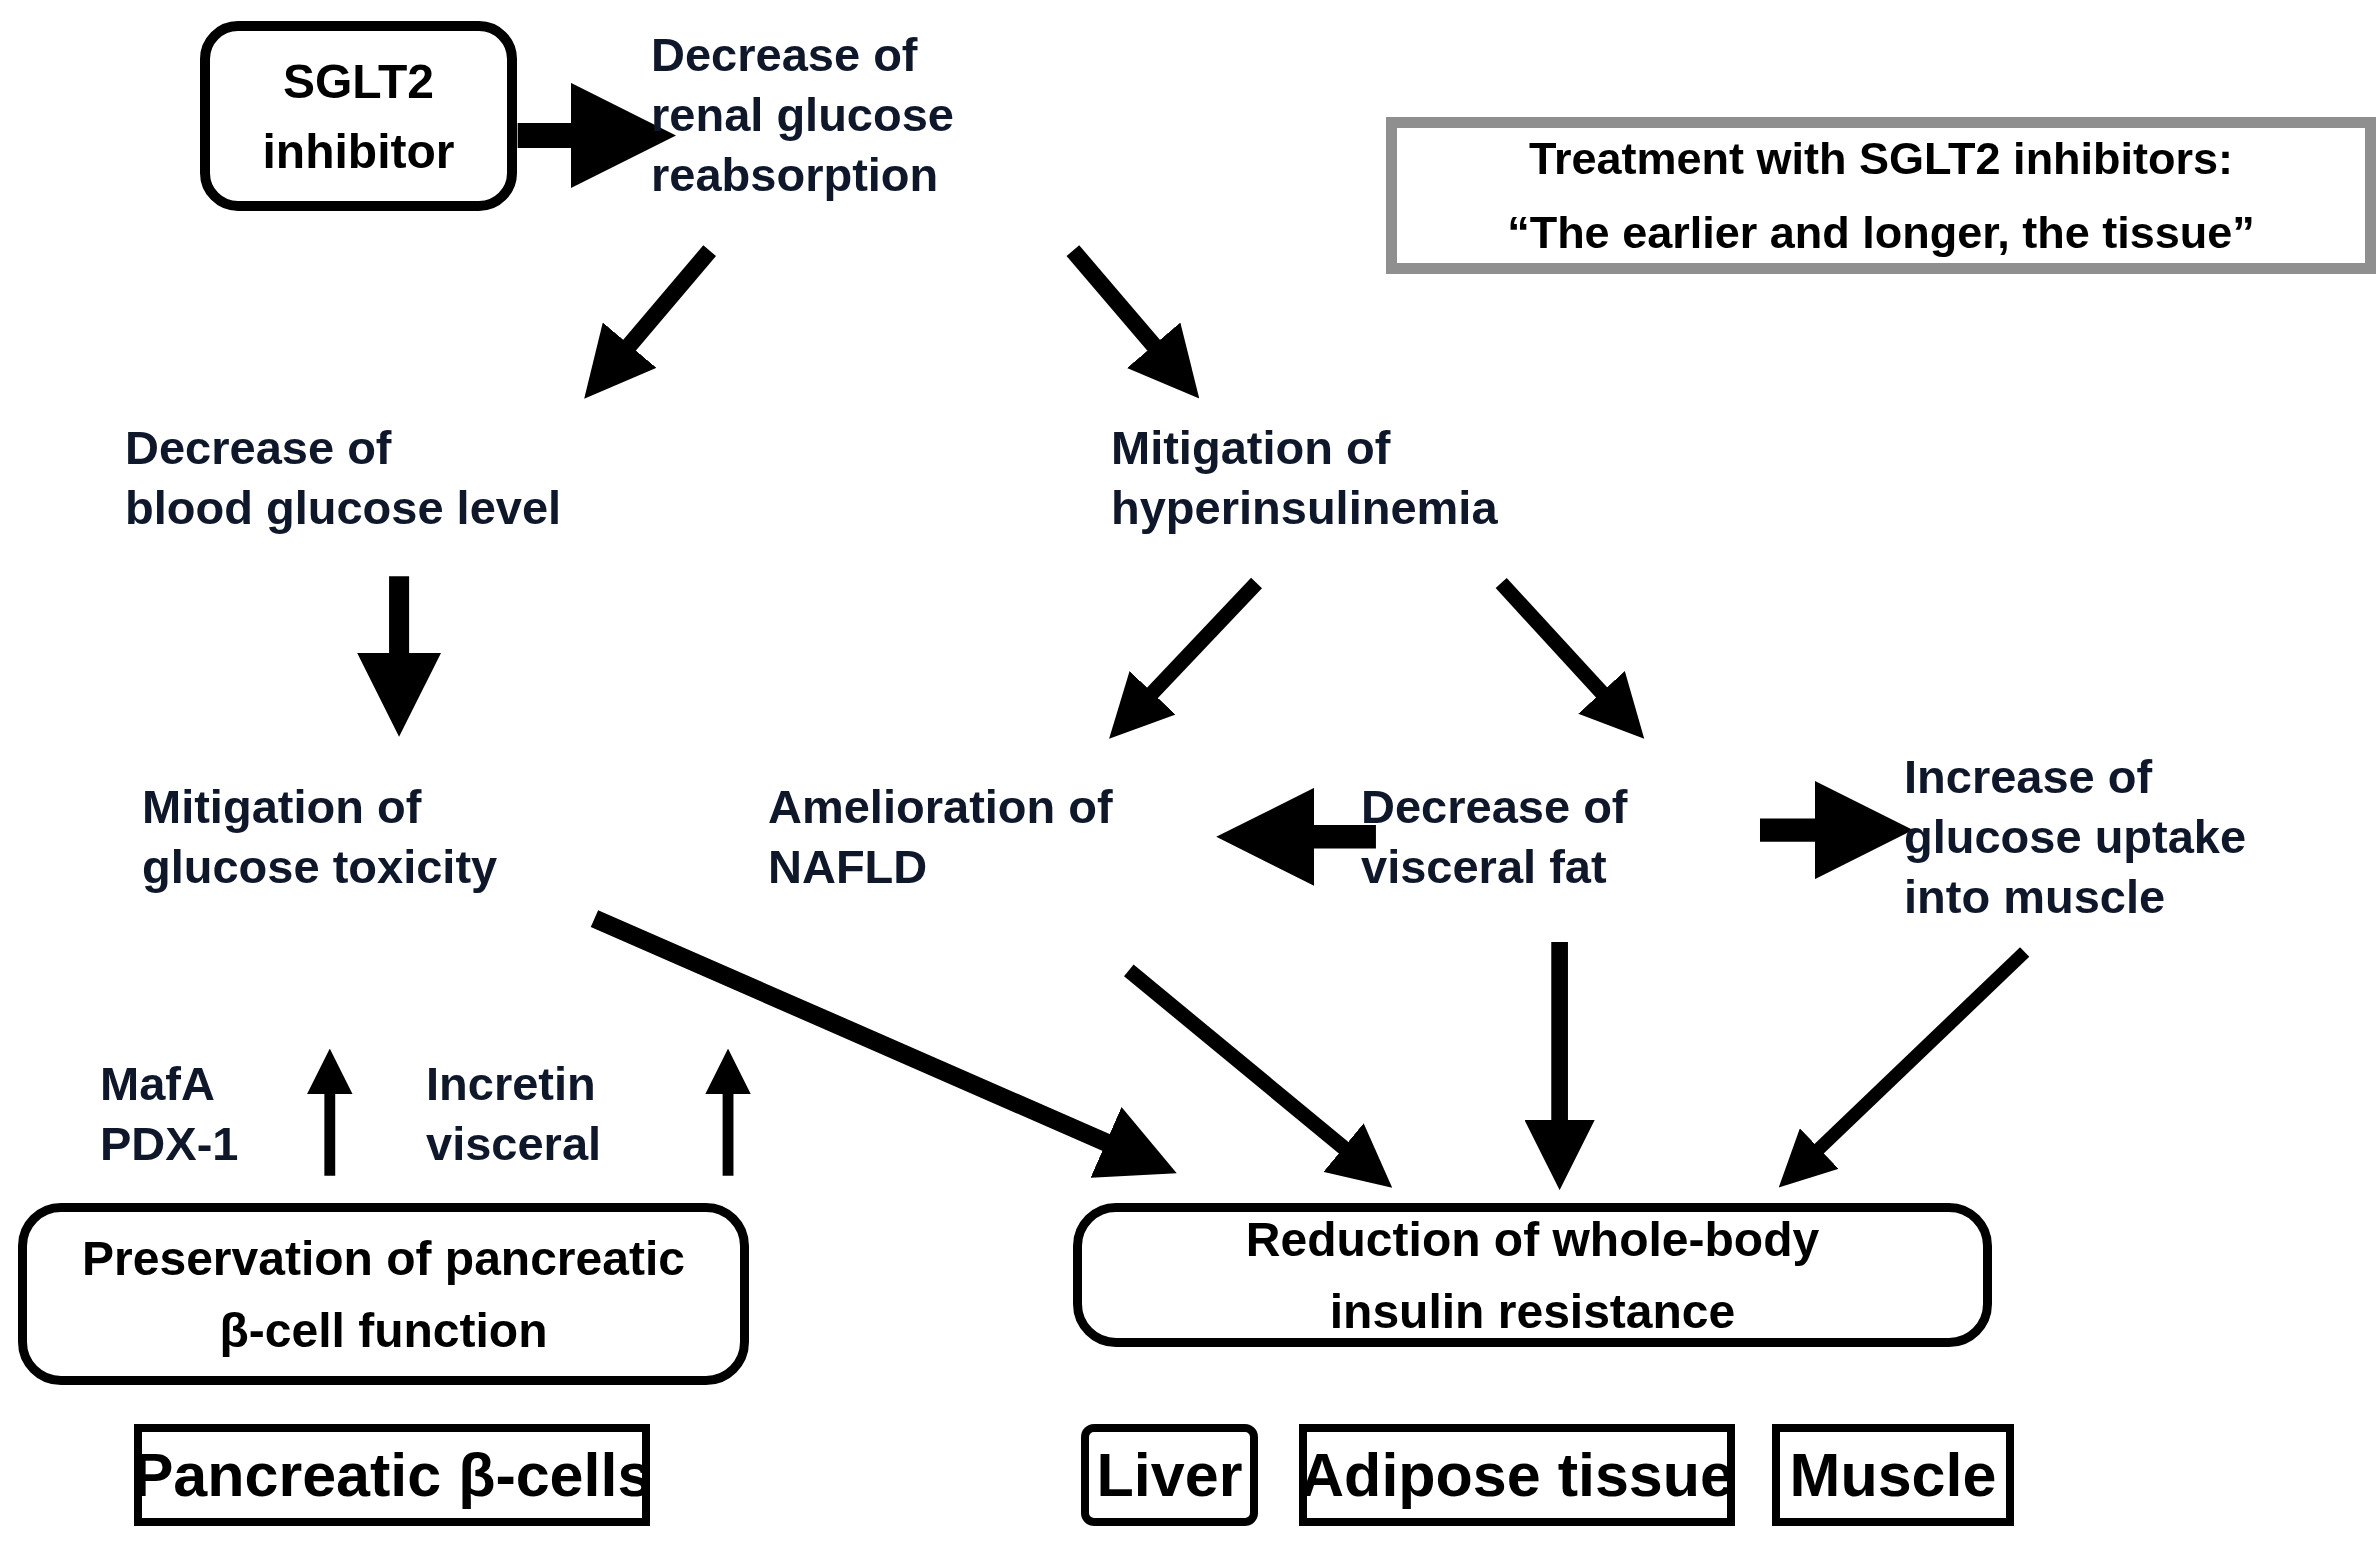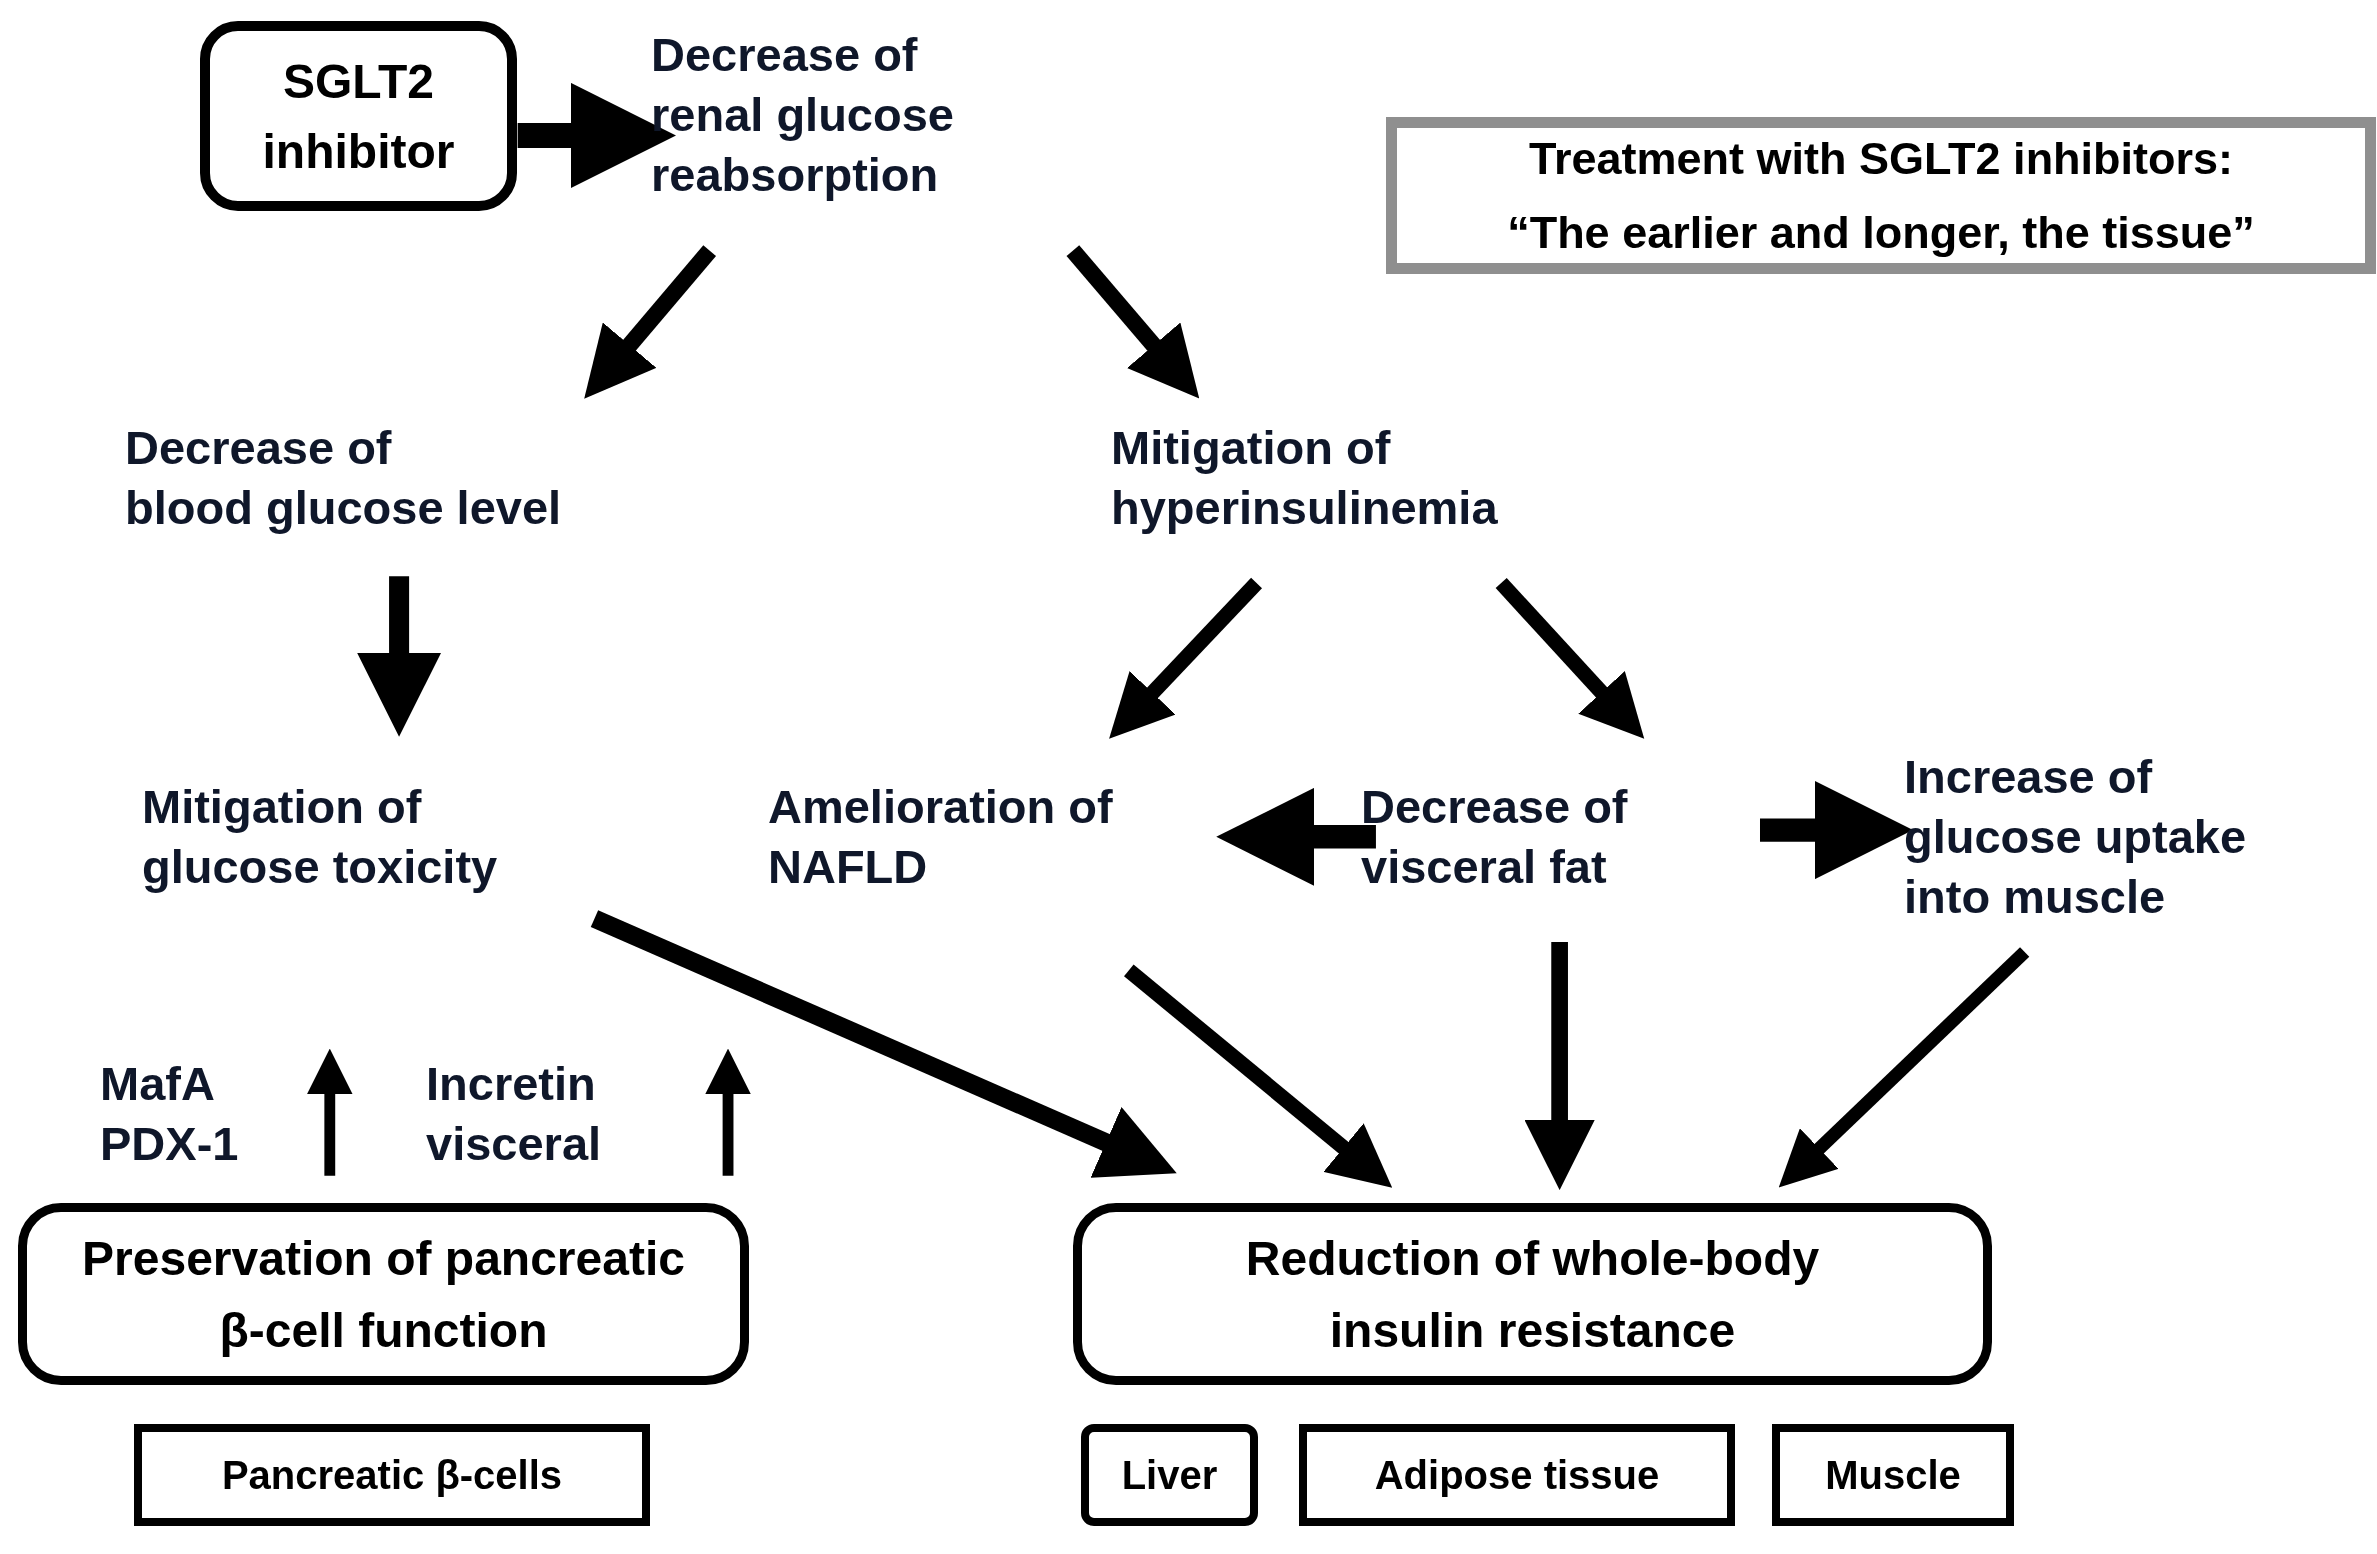--- a/index.html
+++ b/index.html
@@ -46,21 +46,21 @@
     line-height: 63px;
   }
   .rounded-soft {
     border: 9.2px solid #000000;
     border-radius: 43px;
     font-size: 48px;
     line-height: 65px;
   }
   .square-box {
     border: 8.4px solid #000000;
-    font-size: 40px;
+    font-size: 61px;
     line-height: 58px;
   }
   .gray-box {
     border: 11px solid #8f8f8f;
     font-size: 45px;
     line-height: 67px;
   }
   #edge-layer {
     position: absolute;
     left: 0;
@@ -160,21 +160,21 @@
 
   <div class="box rounded-soft" style="left:18px; top:1203px; width:731px; height:182px;">
     <div>Preservation of pancreatic</div>
     <div>β-cell function</div>
   </div>
 
   <div class="box square-box" style="left:134px; top:1424px; width:516px; height:102px;">
     <div>Pancreatic β-cells</div>
   </div>
 
-  <div class="box rounded-soft" style="left:1073px; top:1203px; width:919px; height:182px;">
+  <div class="box rounded-soft" style="left:1073px; top:1203px; width:919px; height:144px;">
     <div>Reduction of whole-body</div>
     <div>insulin resistance</div>
   </div>
 
   <div class="box square-box" style="left:1081px; top:1424px; width:177px; height:102px;border-radius:13px;">
     <div>Liver</div>
   </div>
 
   <div class="box square-box" style="left:1299px; top:1424px; width:436px; height:102px;">
     <div>Adipose tissue</div>

